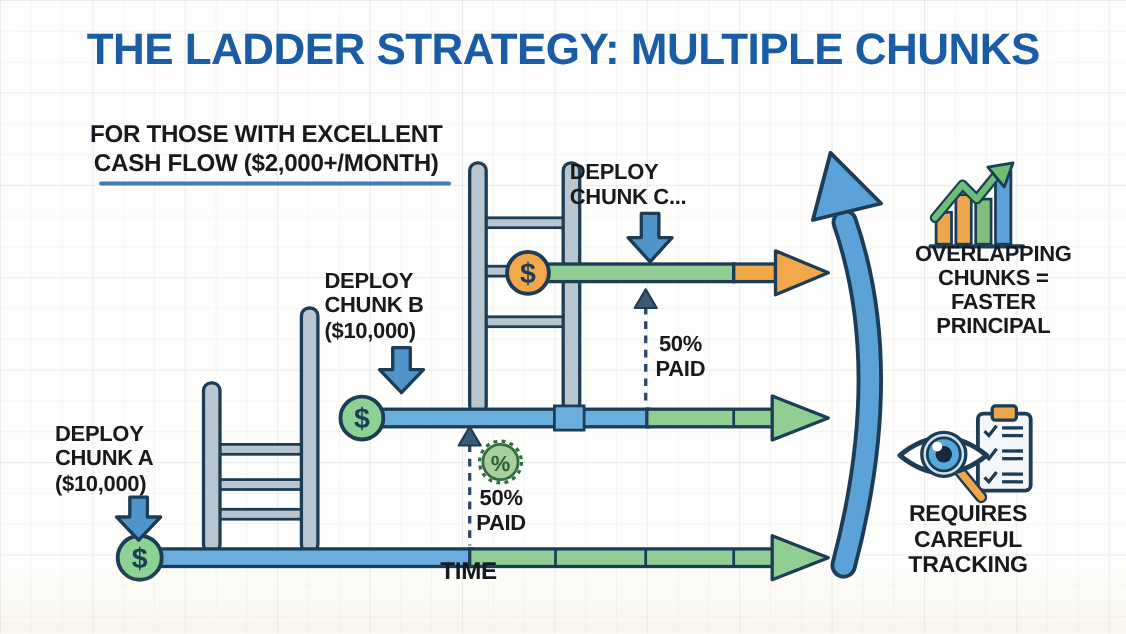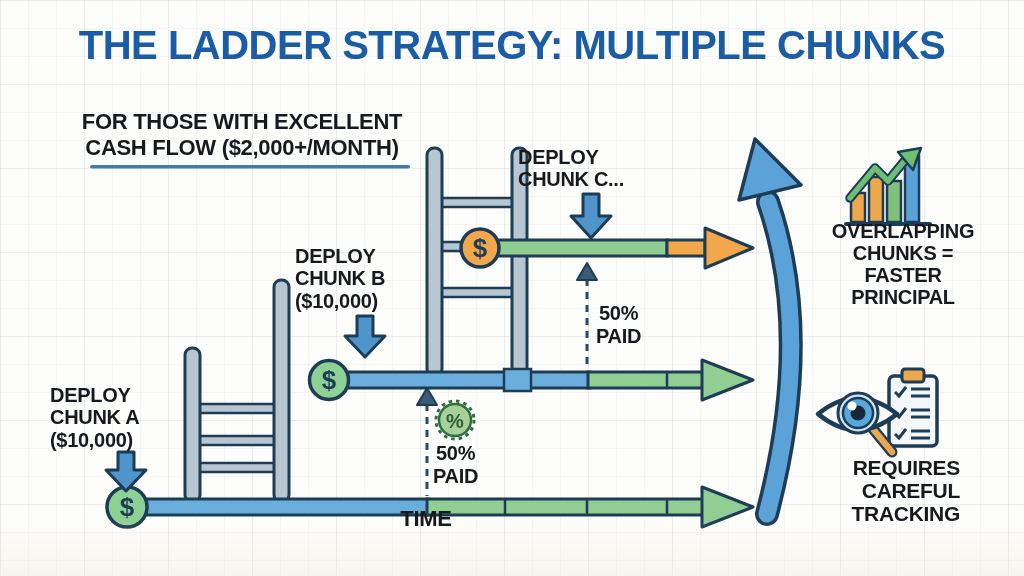--- a/index.html
+++ b/index.html
@@ -27,21 +27,21 @@
   .subtitle{left:48px;width:388px;top:109px;text-align:center;font-size:22px;line-height:1.18;}
   .chunk-label{font-size:20px;line-height:1.12;}
   .chunk-a{left:50px;width:152px;top:384px;}
   .chunk-b{left:295px;width:144px;top:245px;}
   .chunk-c{left:518px;width:152px;top:146px;}
   .paid{font-size:20px;line-height:1.13;text-align:center;}
   .paid-bottom{left:433px;top:442px;}
   .paid-top{left:596px;top:302px;}
   .time{left:366px;width:120px;top:506px;text-align:center;font-size:22px;}
   .benefit{left:805px;width:196px;top:220px;text-align:center;font-size:20px;line-height:1.1;}
-  .warning{left:800px;width:160px;top:456px;text-align:right;font-size:21px;line-height:1.1;}
+  .warning{left:800px;width:160px;top:456px;text-align:center;font-size:21px;line-height:1.1;}
   .dollar-glyph{font-size:26px;font-weight:700;fill:#1d3c55;text-anchor:middle;font-family:"Liberation Sans",sans-serif;}
   .pct-glyph{font-size:20px;font-weight:700;fill:#2c5e3a;text-anchor:middle;font-family:"Liberation Sans",sans-serif;}
 </style>
 </head>
 <body>
 
 <div class="canvas">
 
   <svg width="1024" height="576" viewBox="0 0 1024 576">
 

